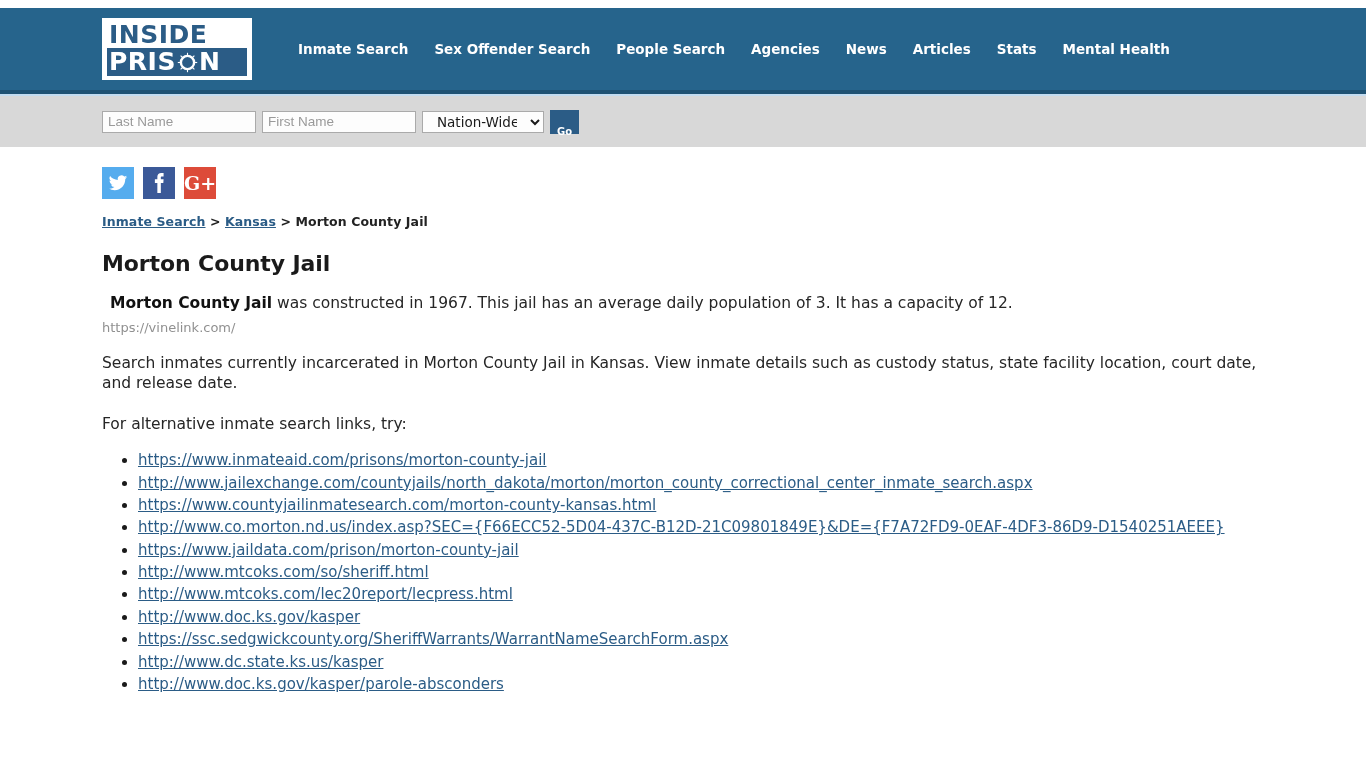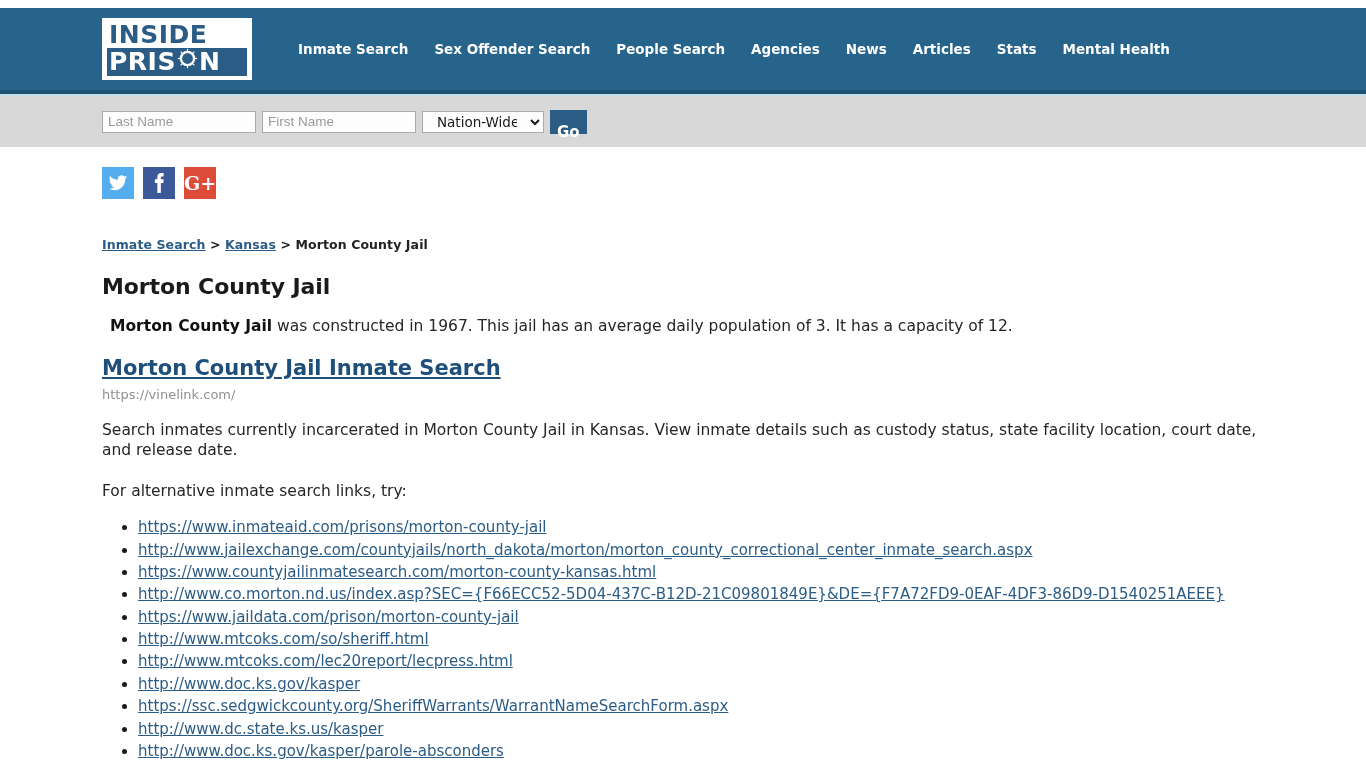--- a/index.html
+++ b/index.html
@@ -48,20 +48,21 @@
   }
   .logo-line2 {
     background: #2b5c86;
     color: #ffffff;
     font-size: 25px;
     font-weight: bold;
     letter-spacing: 0.5px;
     line-height: 28px;
     padding-left: 2px;
     display: flex;
+    align-items: center;
     white-space: nowrap;
   }
   .barbed-o {
     display: inline-block;
     width: 21px;
     height: 21px;
     position: relative;
     margin: 0 1px;
   }
   .barbed-o svg { display: block; }
@@ -114,21 +115,21 @@
     font-size: 13.5px;
     font-family: "DejaVu Sans", "Liberation Sans", sans-serif;
     padding: 1px 10px;
     color: #1a1a1a;
   }
   .go-btn {
     height: 20px;
     background: #2b5c86;
     color: #ffffff;
     border: none;
-    font-size: 15px;
+    font-size: 10px;
     font-weight: bold;
     font-family: "DejaVu Sans", "Liberation Sans", sans-serif;
     padding: 12px 7px;
     cursor: pointer;
     line-height: 20px;
   }
 
   
   .content {
     padding: 0 102px;
@@ -149,21 +150,21 @@
   .sc-gp { background: #dd4b39; }
   .sc-gp span {
     color: #ffffff;
     font-size: 19px;
     font-weight: bold;
     font-family: "DejaVu Serif", "Liberation Serif", serif;
     line-height: 1;
   }
 
   .breadcrumb {
-    margin-top: 38px;
+    margin-top: 15px;
     font-size: 12.5px;
     color: #222222;
     font-weight: bold;
     letter-spacing: 0.1px;
   }
   .breadcrumb a {
     color: #2b5c86;
     text-decoration: underline;
   }
   .breadcrumb .sep { font-weight: bold; color: #222; }
@@ -308,23 +309,20 @@
     <span class="sep">&gt;</span>
     <span class="current">Morton County Jail</span>
   </div>
 
   <h1 class="page-title">Morton County Jail</h1>
 
   <p class="desc">
     <b>Morton County Jail</b><span> was constructed in 1967. This jail has an average daily population of 3. It has a capacity of 12.</span>
   </p>
 
-  <h2 class="result-title">
-    <a href="#">Morton County Jail Inmate Search</a>
-  </h2>
   <div class="result-url">https://vinelink.com/</div>
 
   <p class="result-snippet">Search inmates currently incarcerated in Morton County Jail in Kansas. View inmate details such as custody status, state facility location, court date, and release date.</p>
 
   <p class="alt-intro">For alternative inmate search links, try:</p>
 
   <ul class="link-list">
     <li><a href="#">https://www.inmateaid.com/prisons/morton-county-jail</a></li>
     <li><a href="#">http://www.jailexchange.com/countyjails/north_dakota/morton/morton_county_correctional_center_inmate_search.aspx</a></li>
     <li><a href="#">https://www.countyjailinmatesearch.com/morton-county-kansas.html</a></li>

